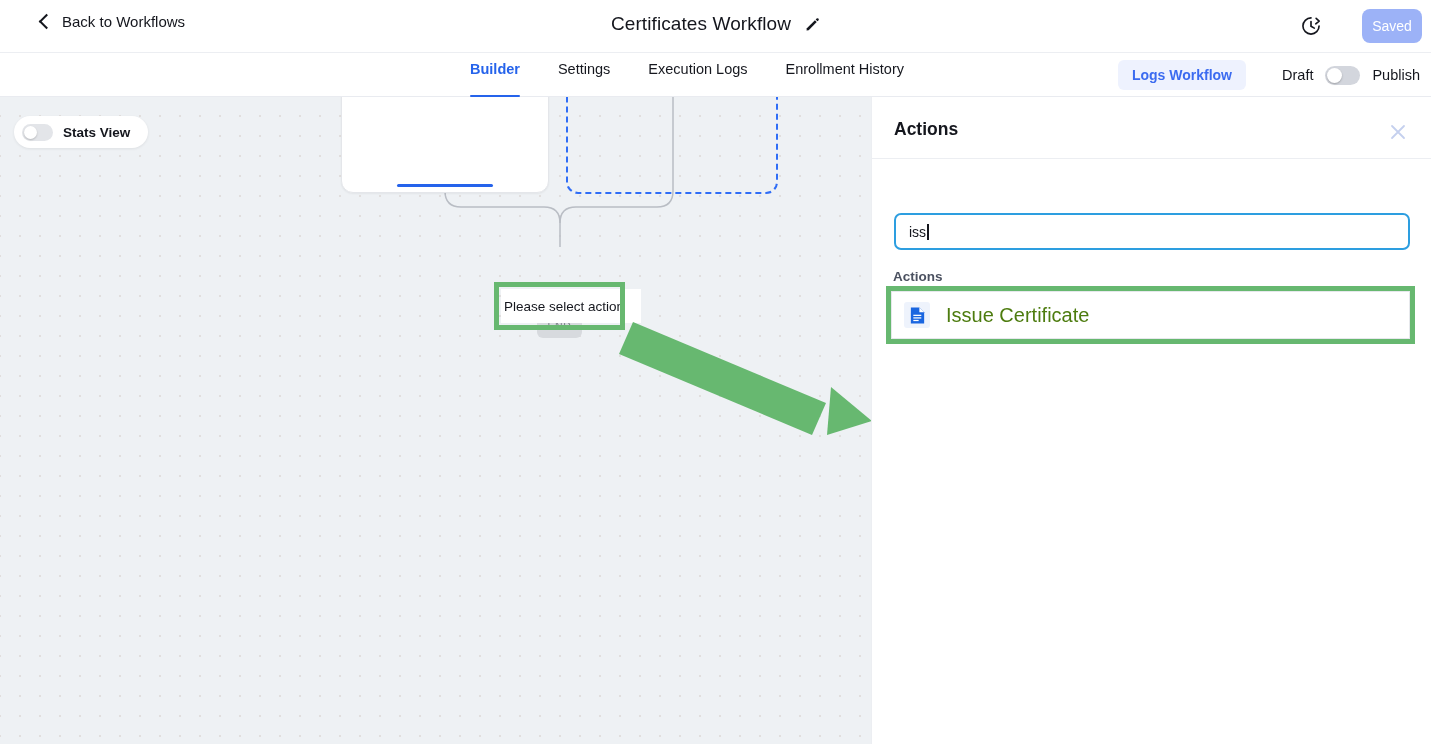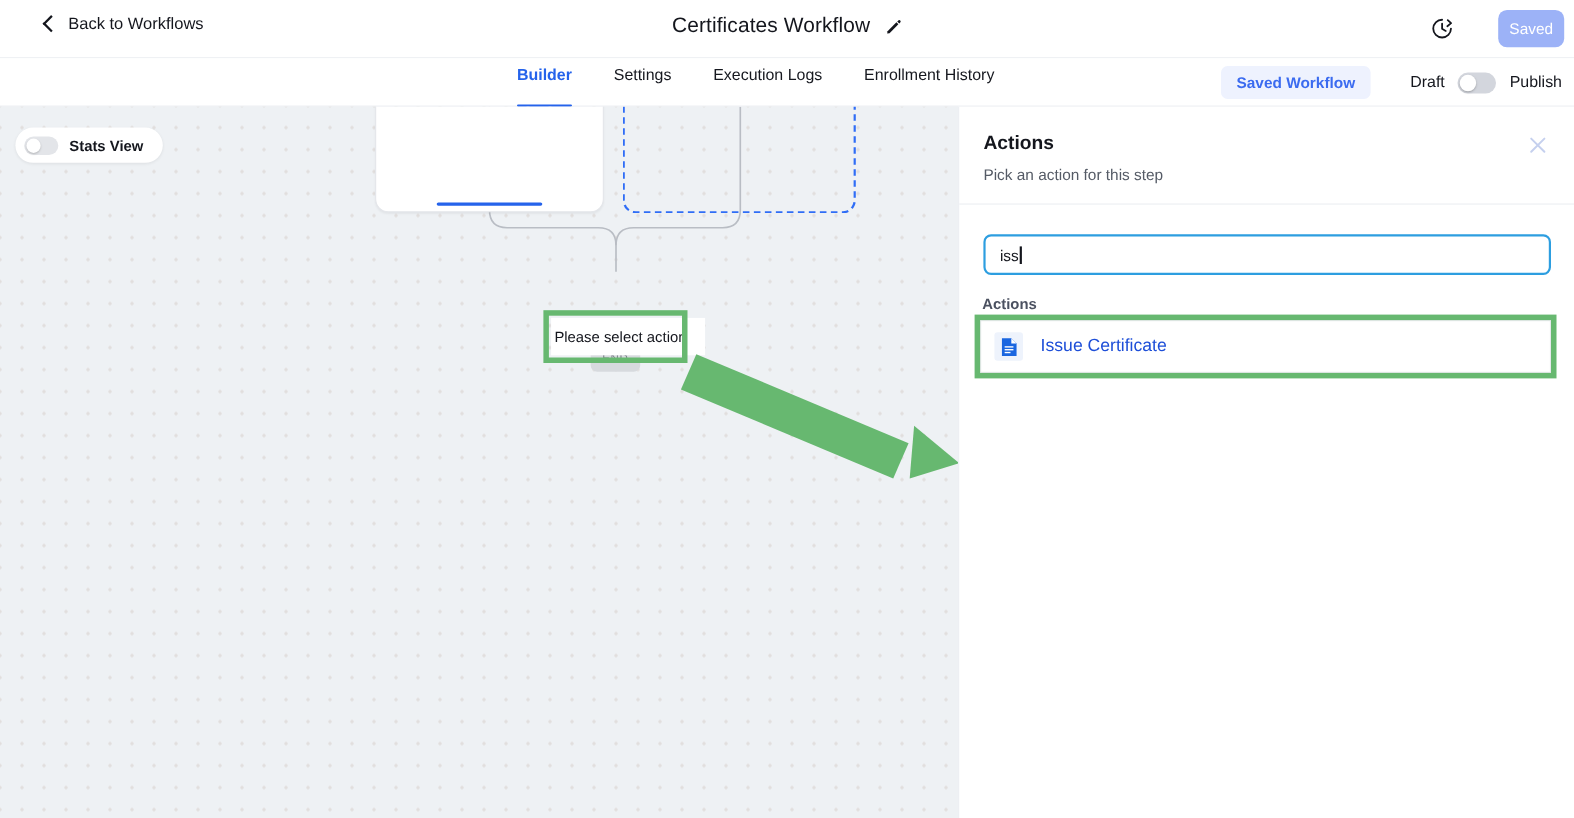--- a/index.html
+++ b/index.html
@@ -162,21 +162,21 @@
   }
   .result-row {
     position: absolute; left: 891px; top: 291px; width: 519px; height: 48px;
     background: #fff; border: 1px solid #e6e8ec;
     display: flex; align-items: center; padding-left: 12px; gap: 16px; cursor: pointer;
   }
   .result-icon {
     width: 26px; height: 26px; background: #eef3fc; border-radius: 3px;
     display: flex; align-items: center; justify-content: center; flex: 0 0 auto;
   }
-  .result-label { font-size: 16px; color: #1d4ed8; }
+  .result-label { font-size: 20px; color: #4d7c0f; }
 
   .arrow-svg { position: absolute; left: 0; top: 0; width: 871px; height: 647px; pointer-events: none; }
   .conn-svg { position: absolute; left: 0; top: 0; width: 871px; height: 647px; pointer-events: none; }
 </style>
 </head>
 <body>
 
 <div class="app">
 
   <div class="topbar">
@@ -208,21 +208,21 @@
 
   <div class="tabsbar">
     <div class="tabs">
       <div class="tab active">Builder</div>
       <div class="tab">Settings</div>
       <div class="tab">Execution Logs</div>
       <div class="tab">Enrollment History</div>
     </div>
 
     <div class="right-controls">
-      <button class="test-btn">Saved Workflow</button>
+      <button class="test-btn">Logs Workflow</button>
       <span class="draft-label">Draft</span>
       <span class="switch toggle-pub">
           <span class="knob"></span>
         </span>
       <span class="publish-label">Publish</span>
     </div>
   </div>
 
   <div class="canvas">
 
@@ -252,21 +252,20 @@
     <svg class="arrow-svg">
       <path d="M633 225 L826 306 L812 338 L619 257 Z" fill="#67b870"></path>
       <path d="M872 324 L831 290 L827 338 Z" fill="#67b870"></path>
     </svg>
 
   </div>
 
   <div class="panel">
     <div class="panel-head">
       <div class="panel-title">Actions</div>
-      <div class="panel-sub">Pick an action for this step</div>
       <div class="close-x">
         <svg width="20" height="20" viewBox="0 0 20 20">
           <path d="M4 4 L16 16 M16 4 L4 16" stroke="#c5d0ee" stroke-width="1.8" stroke-linecap="round"></path>
         </svg>
       </div>
     </div>
 
     <div class="search-box">
       <span class="search-val">iss</span>
       <span class="caret"></span>

